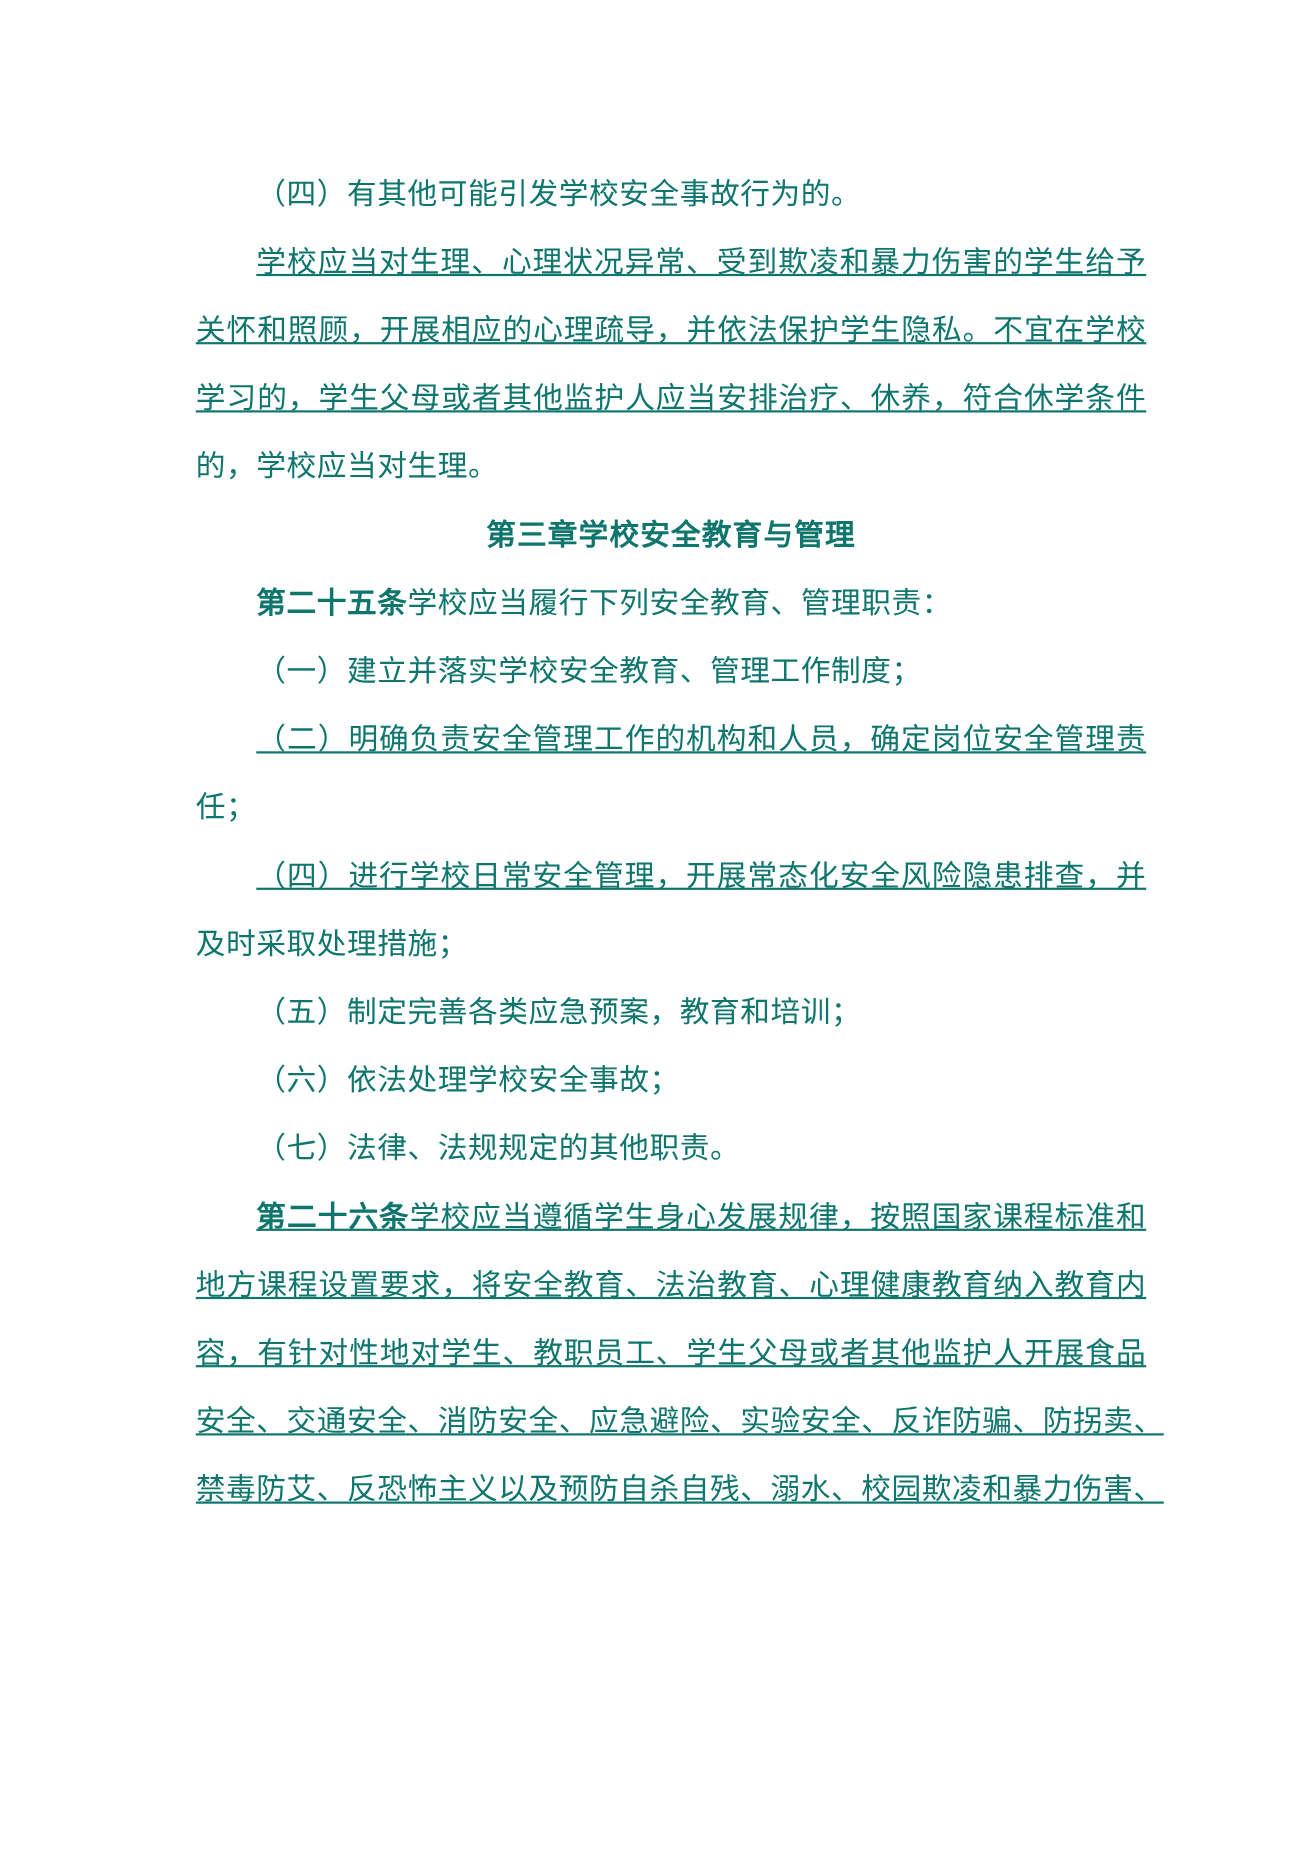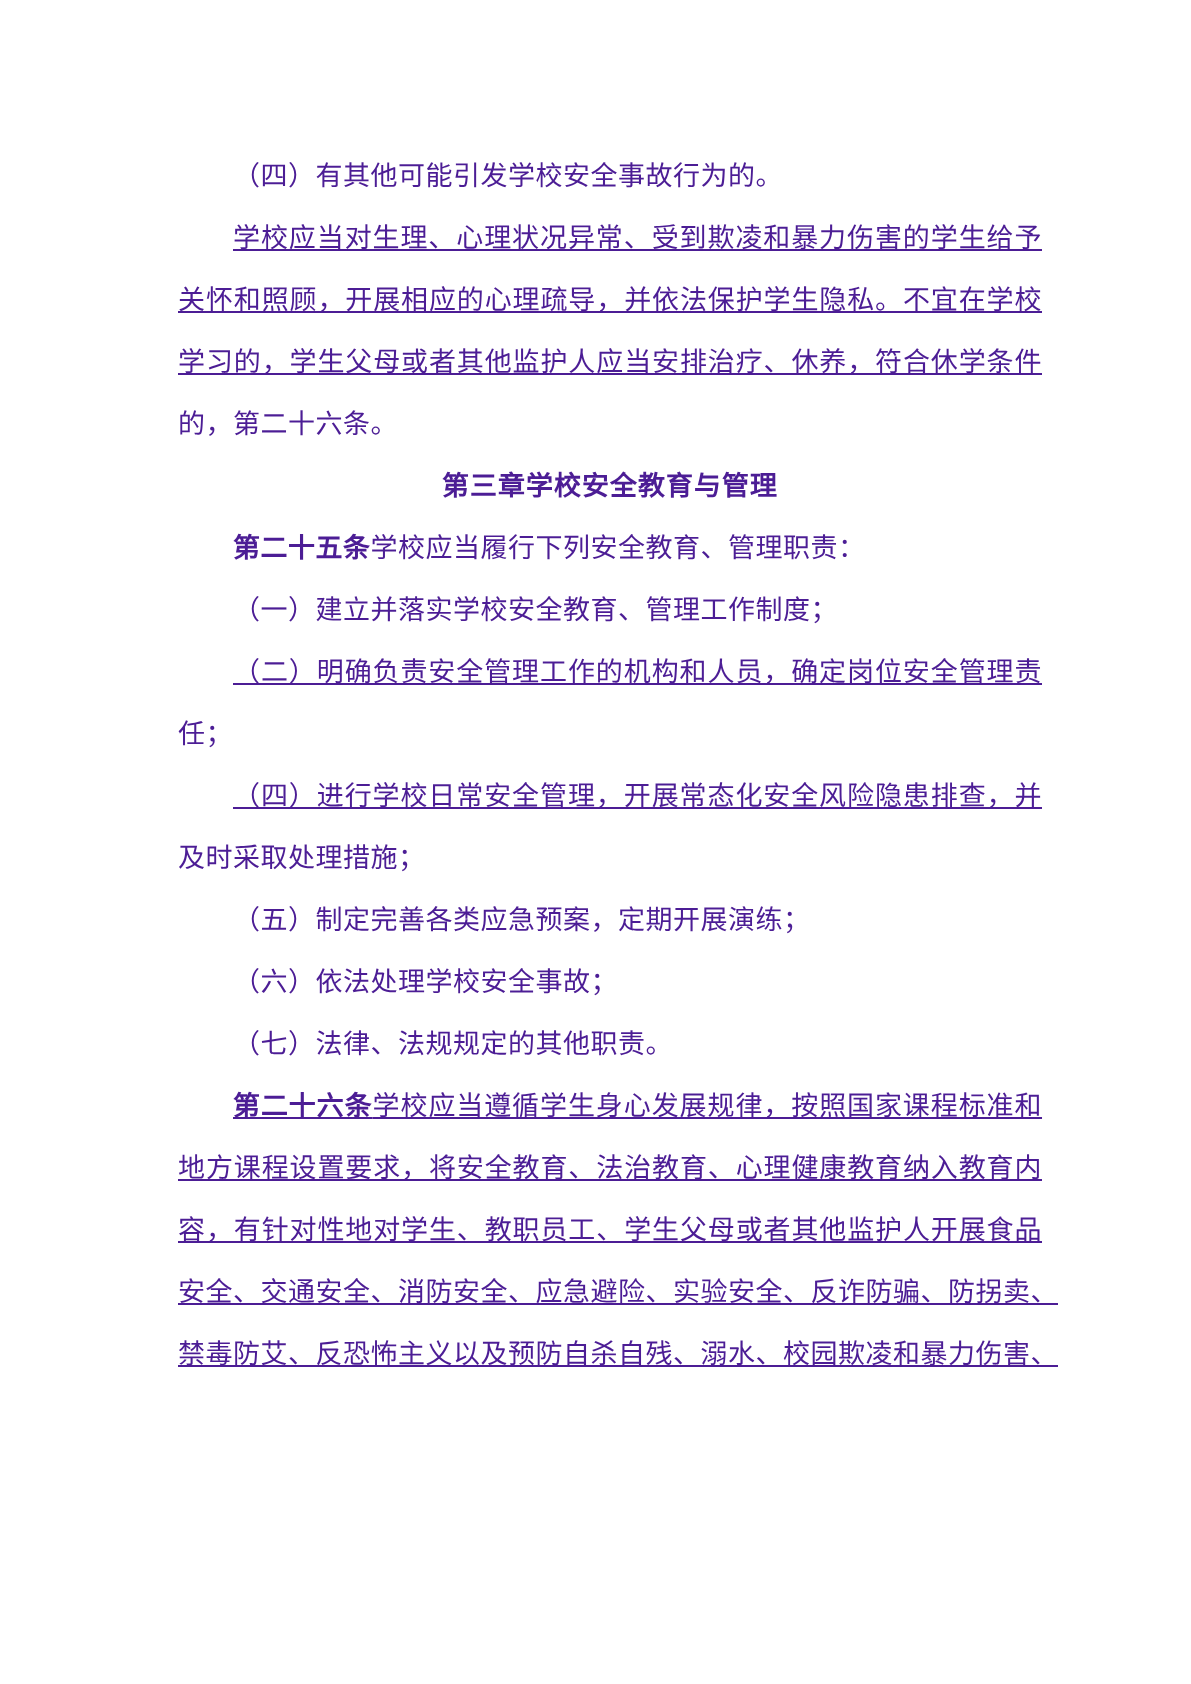--- a/index.html
+++ b/index.html
@@ -6,21 +6,21 @@
     margin: 0;
     padding: 0;
     background: #ffffff;
   }
   .page {
     position: relative;
     width: 1191px;
     height: 1684px;
     margin: 0 auto;
     background: #ffffff;
-    color: #4c1d95;
+    color: #0f766e;
     font-family: "Liberation Sans", sans-serif;
     box-sizing: border-box;
     padding: 145px 149px 0 178px;
     overflow: hidden;
   }
   .doc-body {
     width: 864px;
   }
   .ln {
     height: 62px;
@@ -52,29 +52,29 @@
 </style>
 </head>
 <body>
 
 <div class="page">
   <div class="doc-body">
       <div class="ln indent">（四）有其他可能引发学校安全事故行为的。</div>
       <div class="ln indent stretch">学校应当对生理、心理状况异常、受到欺凌和暴力伤害的学生给予</div>
       <div class="ln stretch">关怀和照顾，开展相应的心理疏导，并依法保护学生隐私。不宜在学校</div>
       <div class="ln stretch">学习的，学生父母或者其他监护人应当安排治疗、休养，符合休学条件</div>
-      <div class="ln">的，第二十六条。</div>
+      <div class="ln">的，学校应当对生理。</div>
       <div class="ln heading">第三章学校安全教育与管理</div>
       <div class="ln indent"><span class="b">第二十五条</span><span>学校应当履行下列安全教育、管理职责：</span></div>
       <div class="ln indent">（一）建立并落实学校安全教育、管理工作制度；</div>
       <div class="ln indent stretch">（二）明确负责安全管理工作的机构和人员，确定岗位安全管理责</div>
       <div class="ln">任；</div>
       <div class="ln indent stretch">（四）进行学校日常安全管理，开展常态化安全风险隐患排查，并</div>
       <div class="ln">及时采取处理措施；</div>
-      <div class="ln indent">（五）制定完善各类应急预案，定期开展演练；</div>
+      <div class="ln indent">（五）制定完善各类应急预案，教育和培训；</div>
       <div class="ln indent">（六）依法处理学校安全事故；</div>
       <div class="ln indent">（七）法律、法规规定的其他职责。</div>
       <div class="ln indent stretch"><span class="b">第二十六条</span><span>学校应当遵循学生身心发展规律，按照国家课程标准和</span></div>
       <div class="ln stretch">地方课程设置要求，将安全教育、法治教育、心理健康教育纳入教育内</div>
       <div class="ln stretch">容，有针对性地对学生、教职员工、学生父母或者其他监护人开展食品</div>
       <div class="ln stretch">安全、交通安全、消防安全、应急避险、实验安全、反诈防骗、防拐卖、</div>
       <div class="ln stretch">禁毒防艾、反恐怖主义以及预防自杀自残、溺水、校园欺凌和暴力伤害、</div>
     </div>
 </div>
 

